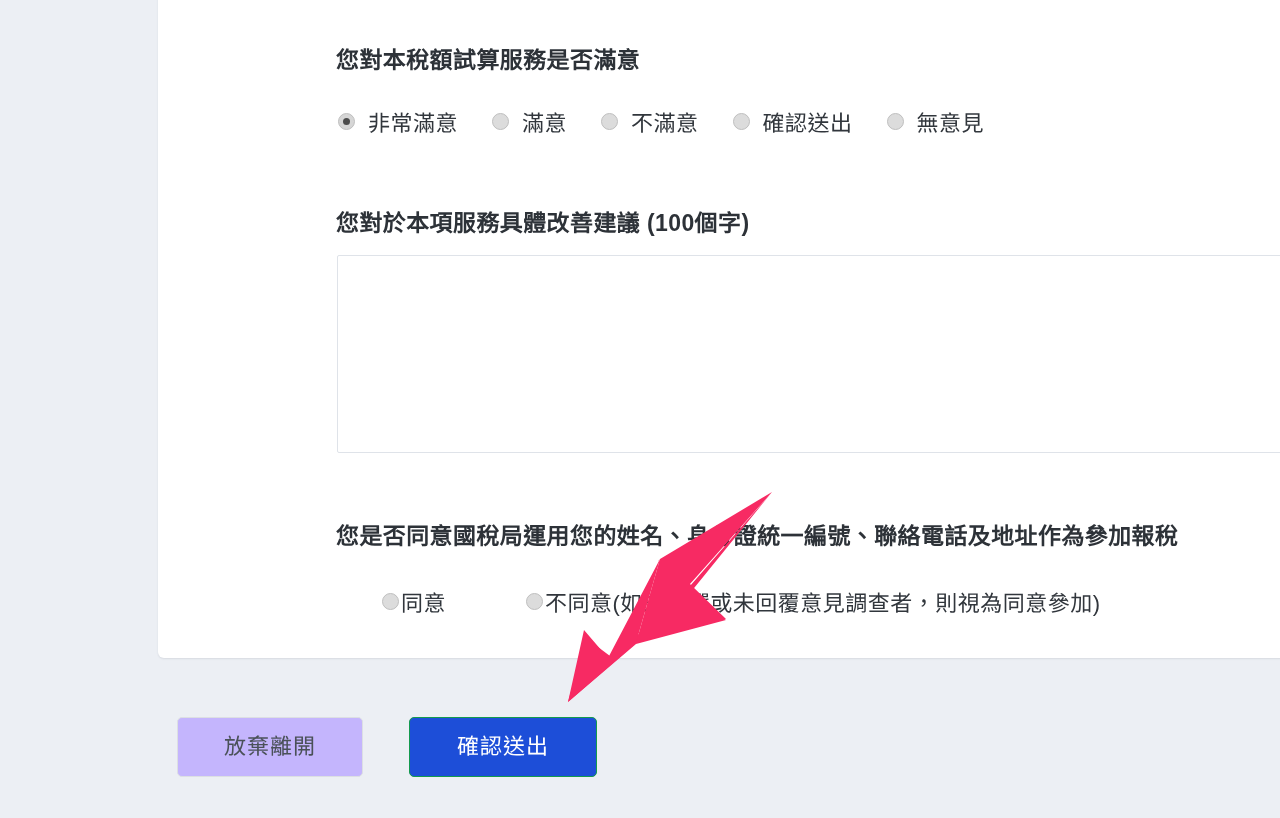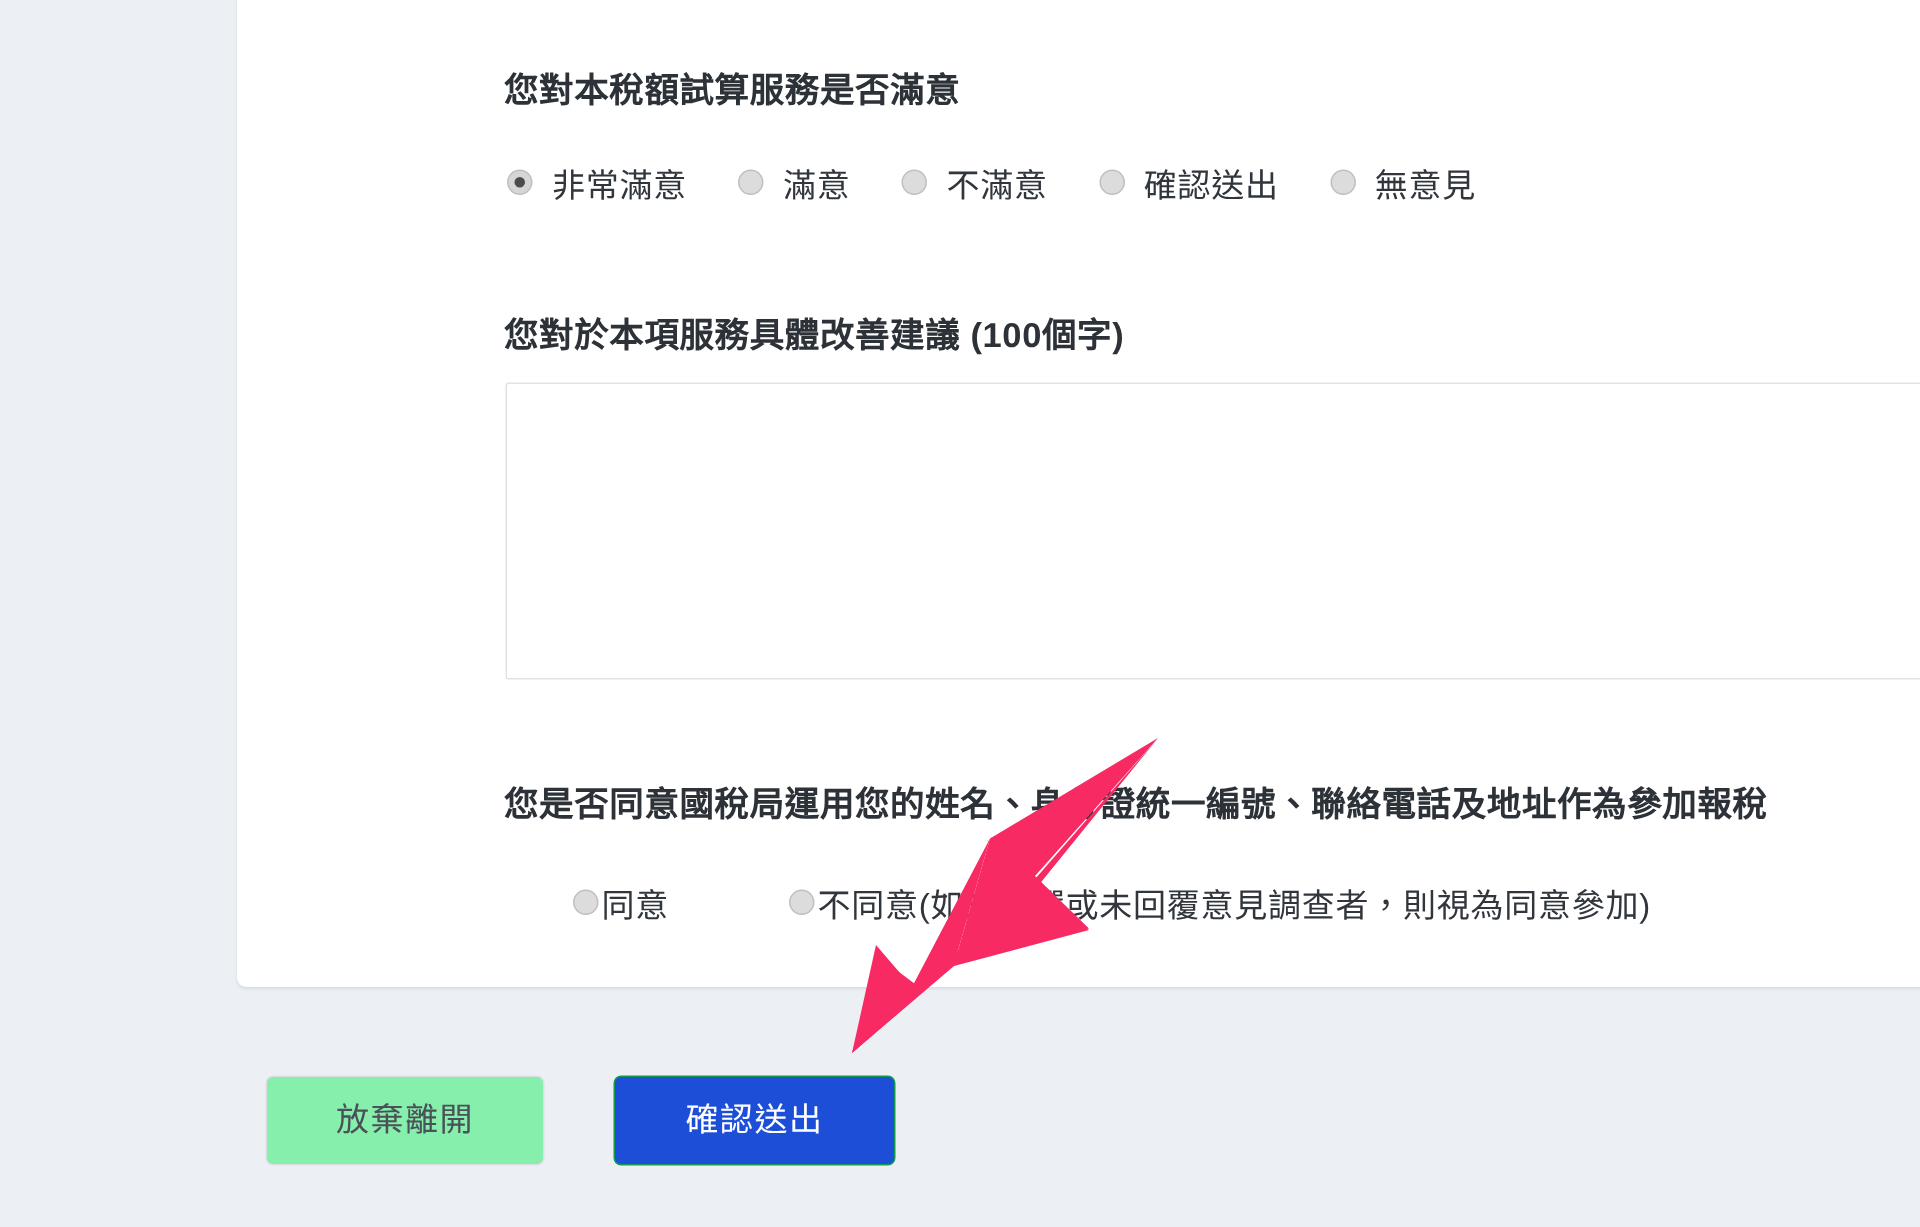--- a/index.html
+++ b/index.html
@@ -151,21 +151,21 @@
     letter-spacing: 1px;
     cursor: pointer;
     text-align: center;
     border-radius: 5px;
   }
   #cancel-button {
     left: 177px;
     top: 717px;
     width: 186px;
     height: 60px;
-    background: #86efac;
+    background: #c4b5fd;
     border: 1px solid #dcdfe3;
     color: #4a5158;
     line-height: 58px;
   }
   #submit-button {
     left: 409px;
     top: 717px;
     width: 188px;
     height: 60px;
     background: #1d4ed8;

